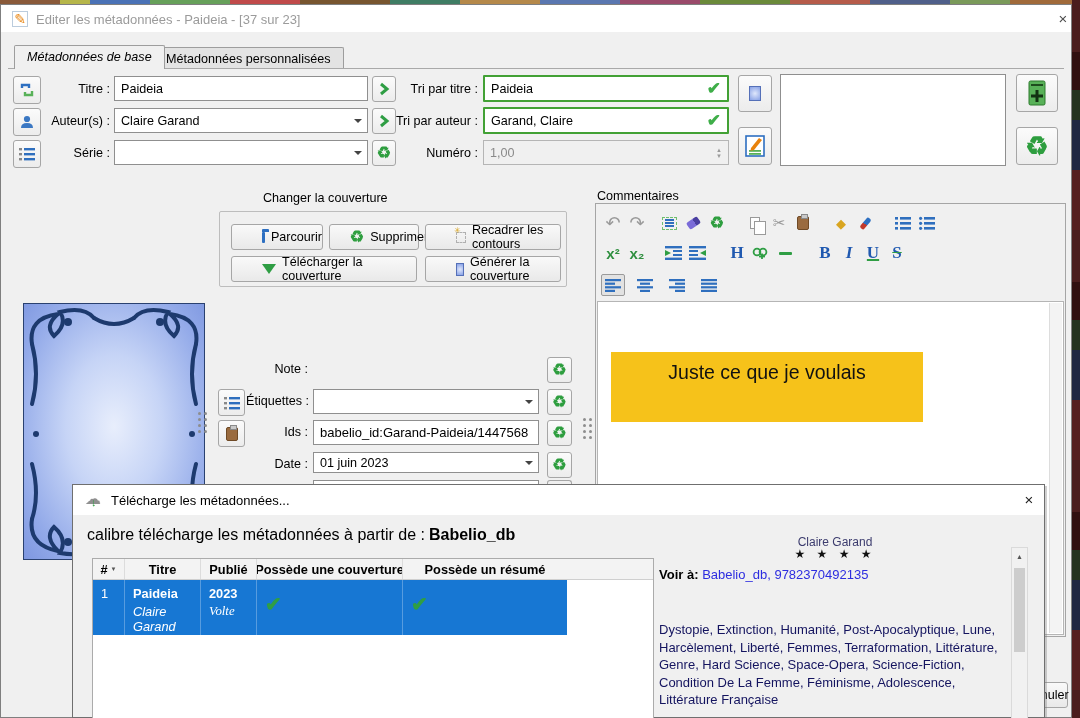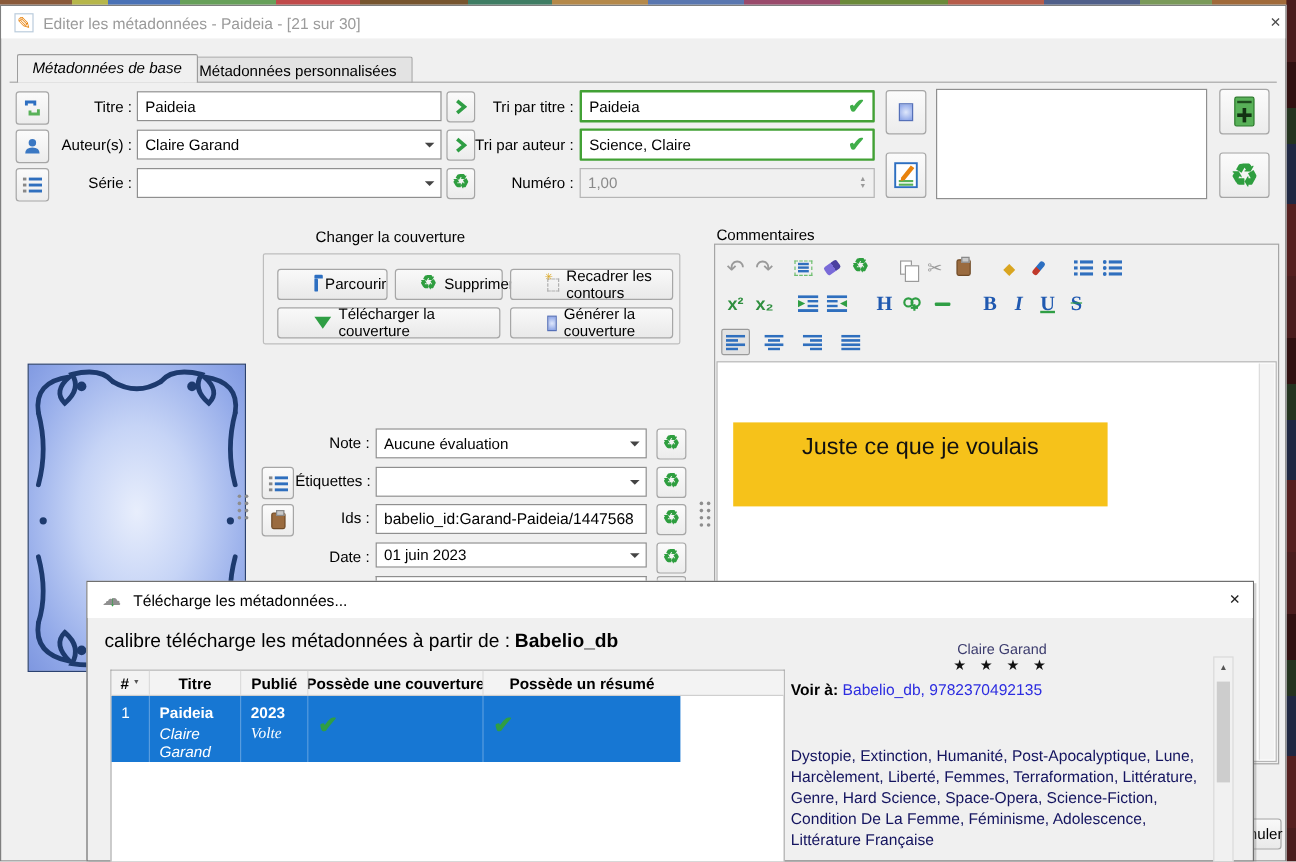--- a/index.html
+++ b/index.html
@@ -131,21 +131,21 @@
 <div id="app">
 
   <div class="abs" id="top-strip"></div>
   <div class="abs" id="right-strip"></div>
 
   <div class="abs" id="main-dialog"></div>
   <div class="abs" id="main-titlebar"></div>
   <div class="abs" style="left:12px;top:11px;width:16px;height:16px;background:#fff;border:1px solid #bcd;display:flex;align-items:center;justify-content:center;">
     <span class="pencil-edit">✎</span>
   </div>
-  <div class="abs" id="main-title">Editer les métadonnées - Paideia -  [21 sur 30]</div>
+  <div class="abs" id="main-title">Editer les métadonnées - Paideia -  [37 sur 23]</div>
   <div class="abs close-x" style="left:1050px;top:10px;width:26px;height:18px;">×</div>
 
   <div class="abs" id="pane-line"></div>
   <div class="abs tab" id="tab-basic">Métadonnées de base</div>
   <div class="abs tab" id="tab-custom">Métadonnées personnalisées</div>
 
   <div class="abs tool-btn" style="left:13px;top:76px;width:28px;height:28px;">
     <svg width="16" height="16" viewBox="0 0 16 16">
       <path d="M3 6 L3 3 L10 3 L10 6" fill="none" stroke="#2d6fc1" stroke-width="2.4"></path>
       <path d="M13 9 L13 13 L6 13 L6 10" fill="none" stroke="#58b158" stroke-width="2.4"></path>
@@ -175,21 +175,21 @@
     <span>Claire Garand</span>
     <span class="combo-arrow"></span>
   </div>
   <div class="abs tool-btn" style="left:372px;top:108px;width:24px;height:26px;">
     <svg width="12" height="14" viewBox="0 0 12 14">
       <path d="M3 2 L9 7 L3 12" fill="none" stroke="#2f9e44" stroke-width="3"></path>
     </svg>
   </div>
   <div class="abs lbl" style="left:394px;top:114px;width:84px;">Tri par auteur :</div>
   <div class="abs ginput" style="left:483px;top:107px;width:246px;height:27px;">
-    <span>Science, Claire</span>
+    <span>Garand, Claire</span>
     <span class="chk">✔</span>
   </div>
 
   <div class="abs tool-btn" style="left:13px;top:140px;width:28px;height:28px;">
     <svg width="16" height="14" viewBox="0 0 16 14">
       <rect x="0" y="1" width="3" height="2.4" fill="#888"></rect>
         <rect x="0" y="6" width="3" height="2.4" fill="#888"></rect>
         <rect x="0" y="11" width="3" height="2.4" fill="#888"></rect>
       <rect x="5" y="1" width="11" height="2.4" fill="#2f6fbe"></rect>
         <rect x="5" y="6" width="11" height="2.4" fill="#2f6fbe"></rect>
@@ -300,24 +300,20 @@
       <i></i>
       <i></i>
       <i></i>
       <i></i>
       <i></i>
       <i></i>
       <i></i>
   </div>
 
   <div class="abs lbl" style="left:238px;top:362px;width:70px;">Note :</div>
-  <div class="abs input" style="left:313px;top:357px;width:226px;height:25px;">
-    <span>Aucune évaluation</span>
-    <span class="combo-arrow"></span>
-  </div>
   <div class="abs tool-btn" style="left:547px;top:357px;width:25px;height:26px;">
     <span class="recycle">♻</span>
   </div>
 
   <div class="abs tool-btn" style="left:218px;top:389px;width:27px;height:27px;">
     <svg width="16" height="14" viewBox="0 0 16 14">
       <rect x="0" y="1" width="3" height="2.4" fill="#888"></rect>
         <rect x="0" y="6" width="3" height="2.4" fill="#888"></rect>
         <rect x="0" y="11" width="3" height="2.4" fill="#888"></rect>
       <rect x="5" y="1" width="11" height="2.4" fill="#2f6fbe"></rect>

